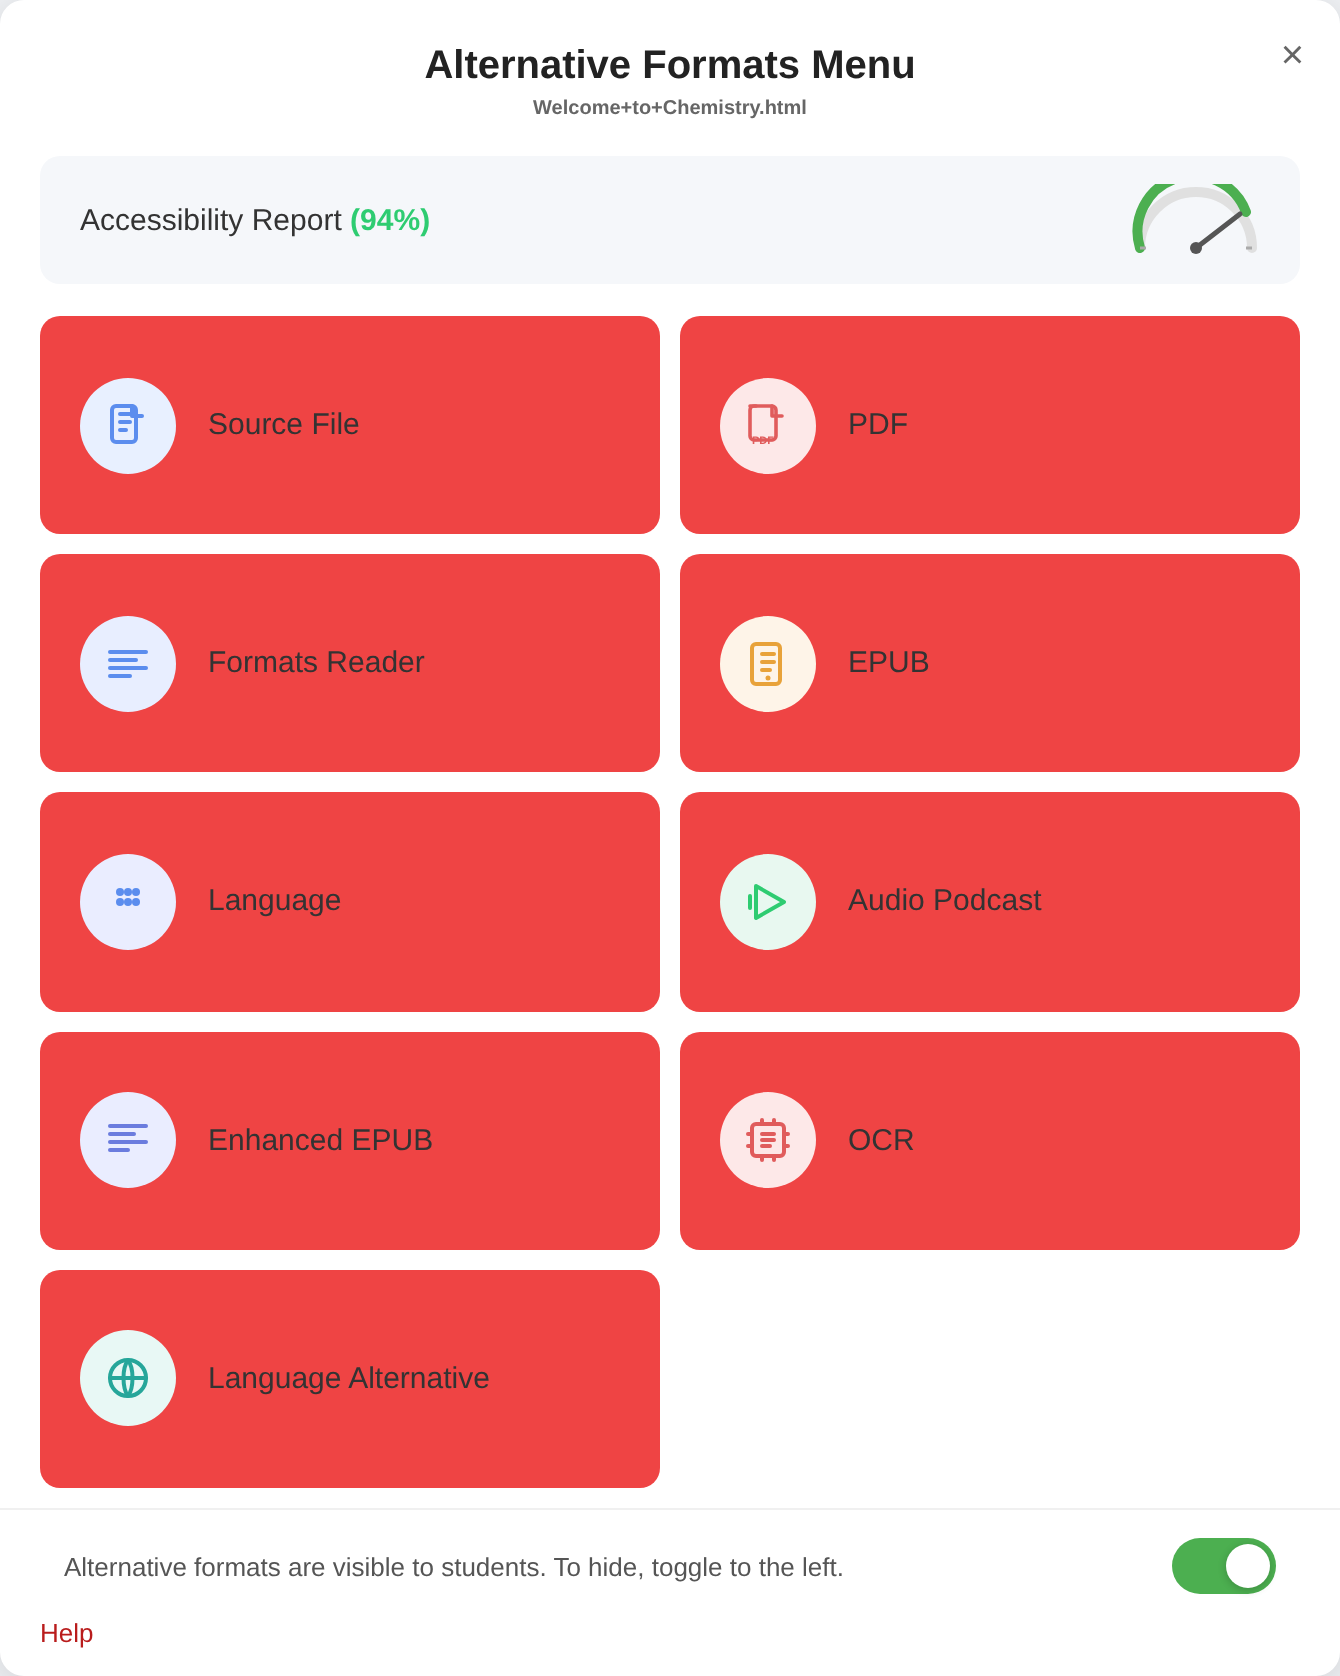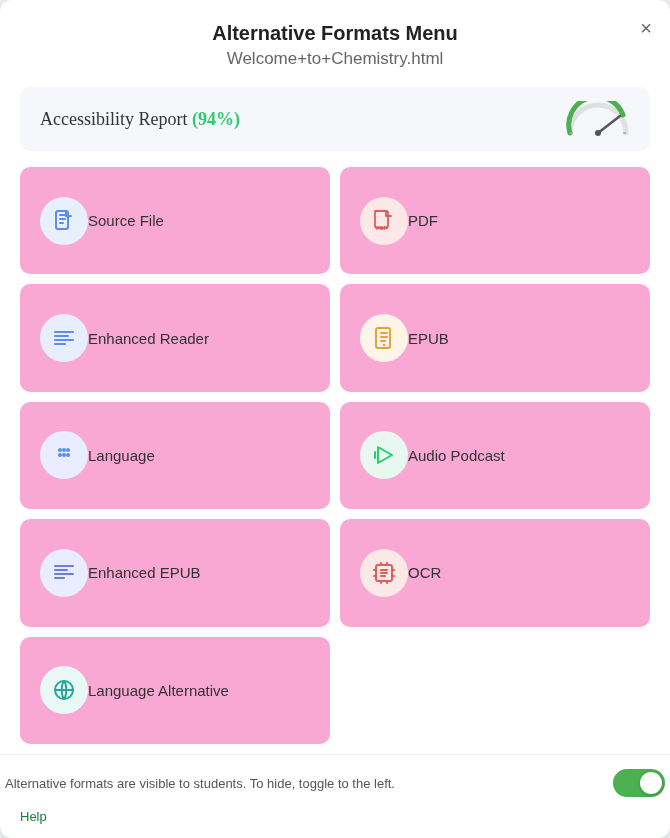--- a/index.html
+++ b/index.html
@@ -25,23 +25,24 @@
       text-align: center;
       padding: 22px 40px 8px;
       position: relative;
     }
     .modal-title {
       font-size: 20px;
       font-weight: 600;
       color: #222;
     }
     .modal-subtitle {
-      font-size: 17px;
+      font-size: 10px;
       color: #666;
       margin-top: 4px;
+      font-weight: bold;
     }
     .close-btn {
       position: absolute;
       top: 18px;
       right: 18px;
       background: none;
       border: none;
       cursor: pointer;
       font-size: 20px;
       color: #666;
@@ -50,46 +51,46 @@
     .accessibility-bar {
       margin: 10px 20px 6px;
       background: #f5f7fa;
       border-radius: 10px;
       padding: 14px 20px;
       display: flex;
       align-items: center;
       justify-content: space-between;
     }
     .accessibility-text {
-      font-size: 18px;
+      font-size: 15px;
       color: #333;
-      font-family: Liberation Serif, serif;
     }
     .accessibility-percent {
       color: #2ecc71;
       font-weight: 600;
     }
     .gauge {
       width: 64px;
       height: 36px;
       position: relative;
     }
     .grid-container {
       display: grid;
       grid-template-columns: 1fr 1fr;
       gap: 10px;
       padding: 10px 20px;
       flex: 1;
     }
     .grid-item {
-      background: #f9a8d4;
+      background: #ef4444;
       border-radius: 10px;
       padding: 18px 20px;
       display: flex;
       align-items: center;
+      gap: 16px;
       cursor: pointer;
       transition: background 0.15s;
     }
     .icon-circle {
       width: 48px;
       height: 48px;
       border-radius: 50%;
       display: flex;
       align-items: center;
       justify-content: center;
@@ -109,21 +110,21 @@
     .ic-gradient { background: #e8eeff; }
     .ic-epub { background: #fef4e8; }
     .ic-braille { background: #eaedff; }
     .ic-audio { background: #e8f8f0; }
     .ic-enhanced { background: #eaedff; }
     .ic-ocr { background: #fde8e8; }
     .ic-math { background: #fde8f8; }
     .ic-lang { background: #e8f8f5; }
 
     .footer {
-      padding: 14px 5px 8px;
+      padding: 14px 32px 8px;
       display: flex;
       align-items: center;
       justify-content: space-between;
       border-top: 1px solid #f0f0f0;
     }
     .footer-text {
       font-size: 13px;
       color: #555;
       max-width: 80%;
     }
@@ -142,21 +143,21 @@
       background: #fff;
       border-radius: 50%;
       position: absolute;
       top: 3px;
       right: 3px;
       box-shadow: 0 1px 4px rgba(0,0,0,0.2);
     }
     .help-link {
       padding: 4px 20px 14px;
       font-size: 13px;
-      color: #15803d;
+      color: #b91c1c;
       cursor: pointer;
     }
 
     
   </style>
 </head>
 <body>
 
 <div class="modal">
   <div class="modal-header">
@@ -209,21 +210,21 @@
       </div>
       <div class="grid-item">
         <div class="icon-circle ic-gradient">
           <svg viewBox="0 0 24 24" width="24" height="24" fill="none" stroke="#5b8dee" stroke-width="2" stroke-linecap="round">
             <line x1="3" y1="6" x2="21" y2="6"></line>
             <line x1="3" y1="10" x2="16" y2="10"></line>
             <line x1="3" y1="14" x2="21" y2="14"></line>
             <line x1="3" y1="18" x2="13" y2="18"></line>
           </svg>
         </div>
-        <span class="item-label">Enhanced Reader</span>
+        <span class="item-label">Formats Reader</span>
       </div>
       <div class="grid-item">
         <div class="icon-circle ic-epub">
           <svg viewBox="0 0 24 24" width="24" height="24" fill="none" stroke="#e8a23a" stroke-width="2" stroke-linecap="round" stroke-linejoin="round">
             <rect x="4" y="2" width="14" height="20" rx="2"></rect>
             <path d="M9 7h6M9 11h6M9 15h4"></path>
             <path d="M12 19v0" stroke-width="2.5"></path>
           </svg>
         </div>
         <span class="item-label">EPUB</span>

